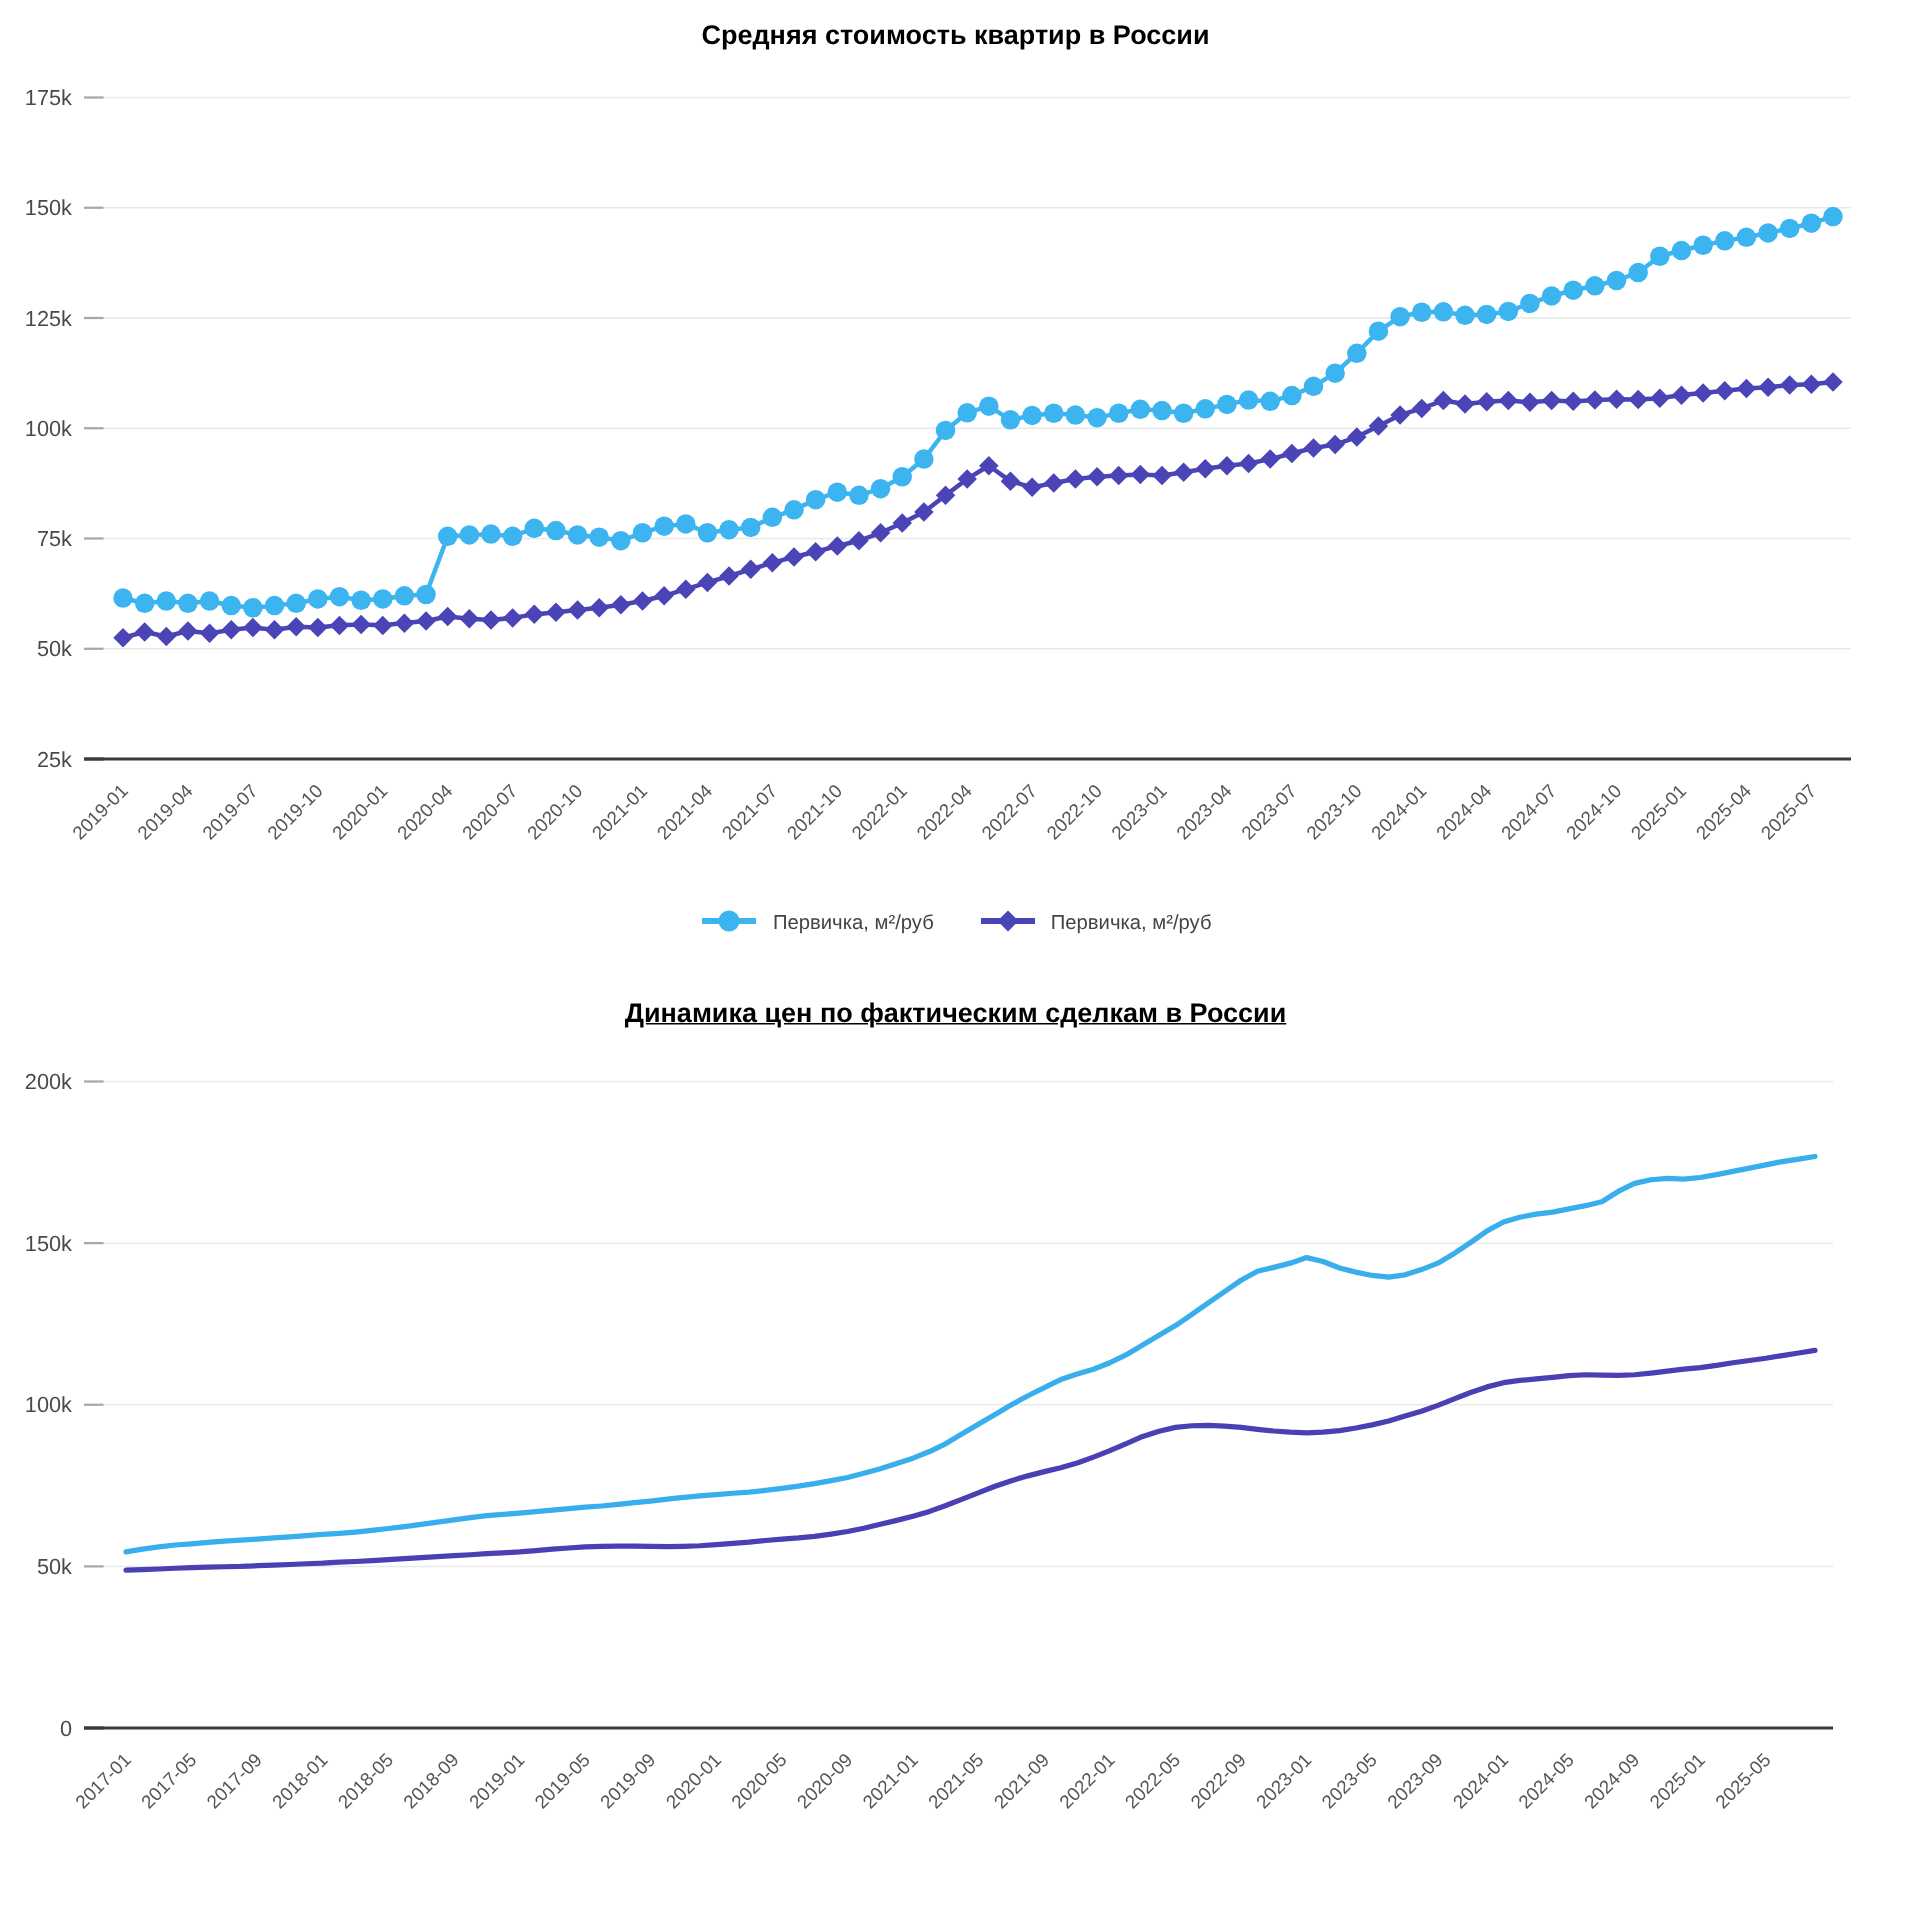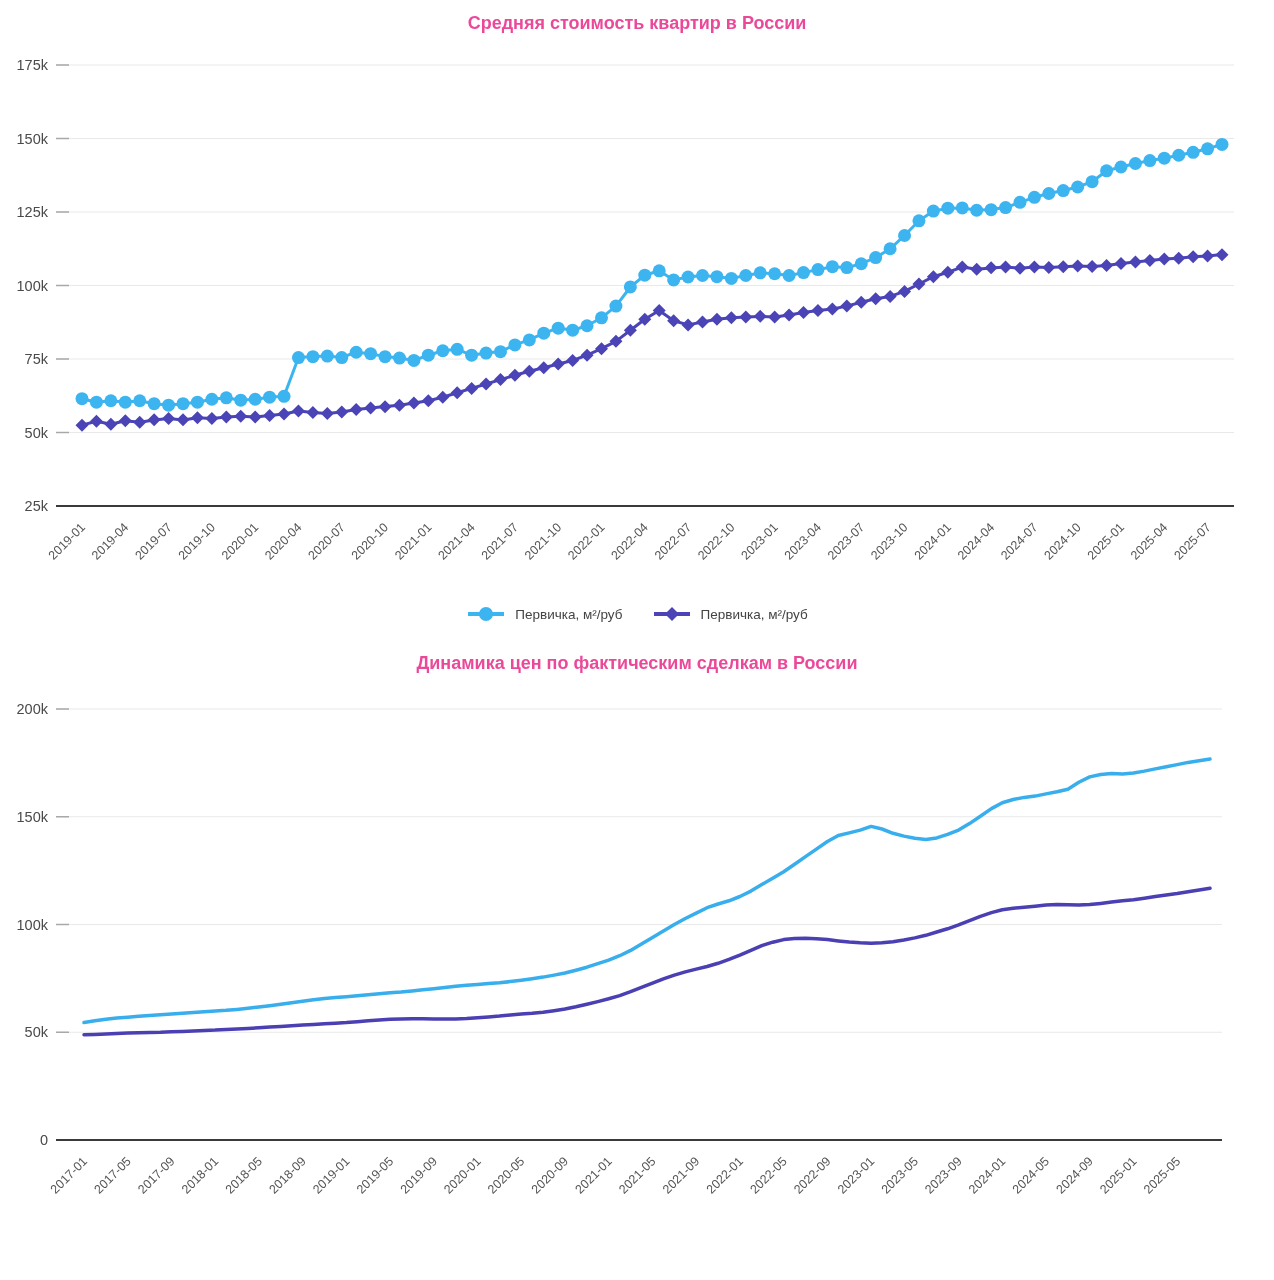--- a/index.html
+++ b/index.html
@@ -1,20 +1,20 @@
 <!DOCTYPE html>
 <html><head>
 <meta charset="utf-8">
 <style>
   html,body{margin:0;padding:0;background:#ffffff;}
   body{width:1274px;height:1280px;overflow:hidden;font-family:"Liberation Sans",sans-serif;}
   .chart-block{position:relative;width:1274px;}
-  .chart-title{width:1140px;margin:0 auto;text-align:center;font-size:18px;font-weight:bold;color:#ec4899;line-height:26px;}
+  .chart-title{width:1140px;margin:0 auto;text-align:center;font-size:18px;font-weight:bold;color:#000000;line-height:26px;}
   #block1{padding-top:10px;}
-  #block2{margin-top:20px;}
+  #block2{margin-top:32px;text-decoration:underline;}
   .chart-svg{display:block;width:1274px;height:560px;}
   .legend{display:flex;justify-content:center;align-items:center;gap:29px;height:32px;margin-top:2px;}
   .legend-item{display:flex;align-items:center;gap:9px;cursor:pointer;}
   .legend-item span{font-size:13.5px;color:#444444;}
   .lmark{display:block;width:40px;height:16px;}
 </style>
 </head>
 <body>
 
 <div class="chart-block" id="block1">

